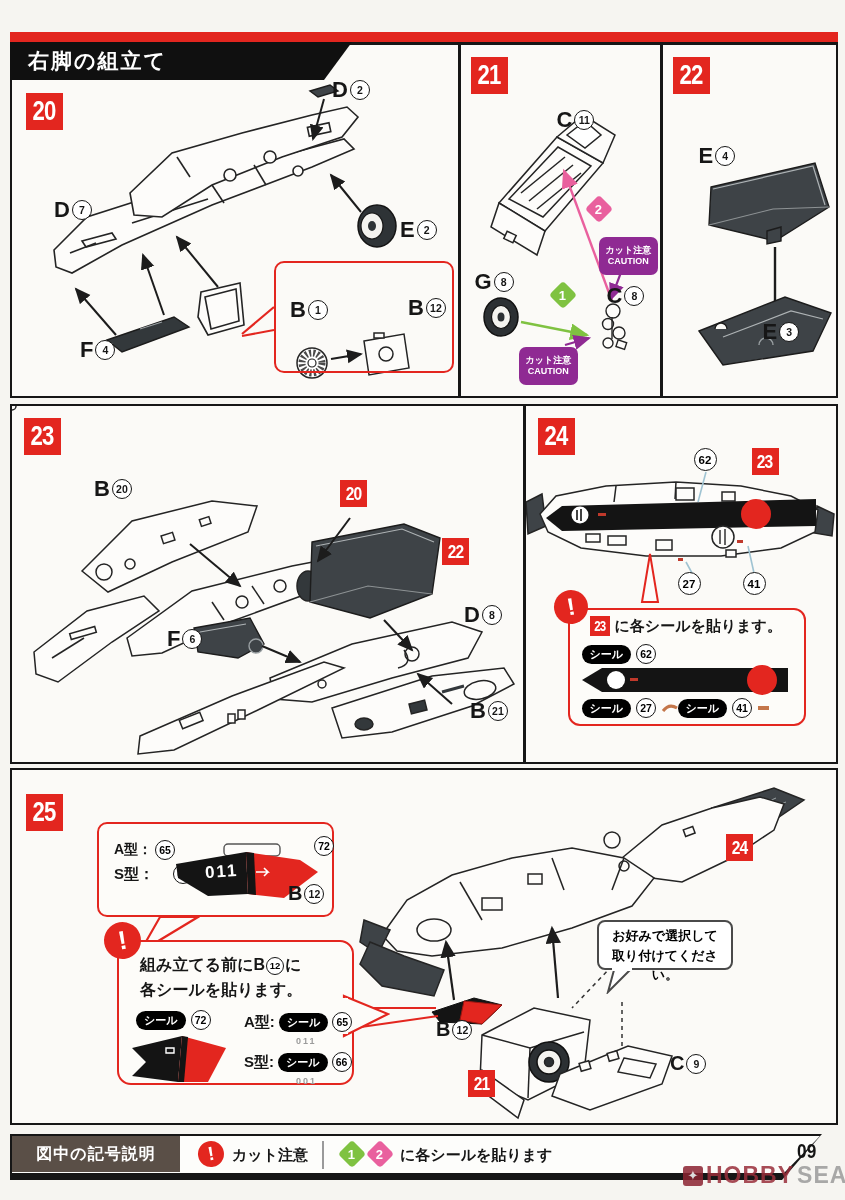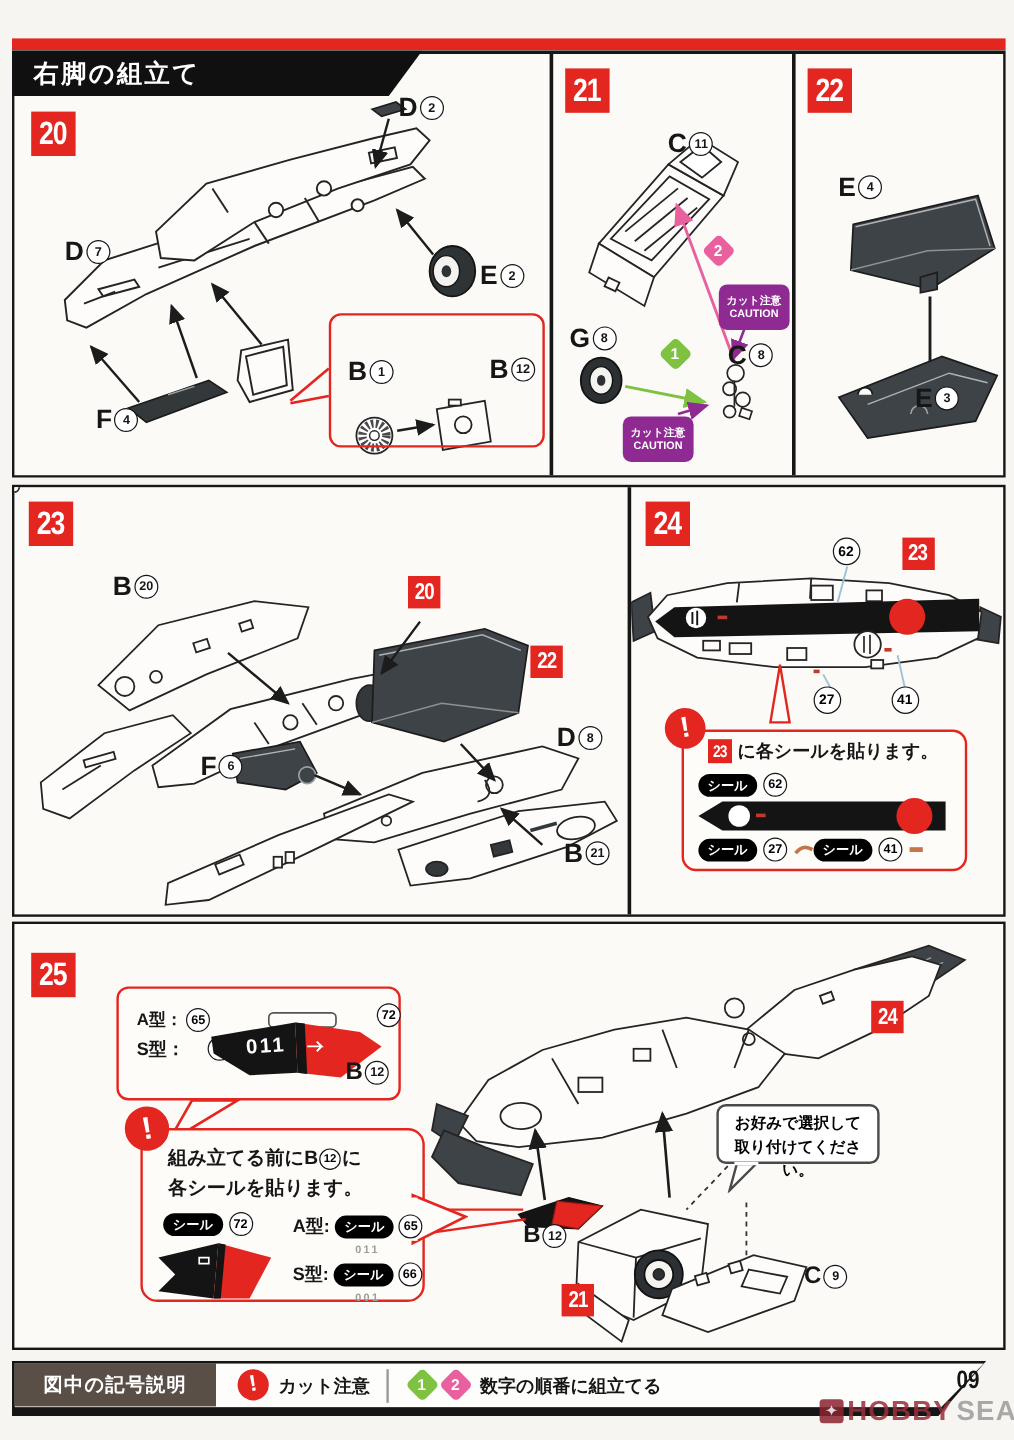--- a/index.html
+++ b/index.html
@@ -630,21 +630,21 @@
   <div class="abs" style="left:342px;top:1144px;z-index:6;">
       <div class="diamond green">
         <span>1</span>
       </div>
     </div>
   <div class="abs" style="left:370px;top:1144px;z-index:6;">
       <div class="diamond pink">
         <span>2</span>
       </div>
     </div>
-  <span class="abs jtext" style="left:400px;top:1146px;font-size:15px;z-index:6;">数字の順番に組立てる</span>
+  <span class="abs jtext" style="left:400px;top:1146px;font-size:15px;z-index:6;">に各シールを貼ります</span>
 
   <span class="abs" style="left:795px;top:1139px;font-weight:800;font-size:21px;color:#141414;transform:scaleX(.82);z-index:6;">09</span>
   <div class="abs" style="left:683px;top:1162px;display:flex;align-items:center;gap:3px;opacity:.85;z-index:7;">
     <span style="width:20px;height:20px;background:#8c2332;border-radius:3px;display:inline-flex;align-items:center;justify-content:center;color:#fff;font-size:13px;font-weight:800;">✦</span>
     <span style="font-weight:800;font-size:23px;color:#9a2f3b;letter-spacing:1px;">HOBBY</span>
     <span style="font-weight:800;font-size:23px;color:#9b9b9b;letter-spacing:1px;">SEARCH</span>
   </div>
 
 </div>
 

